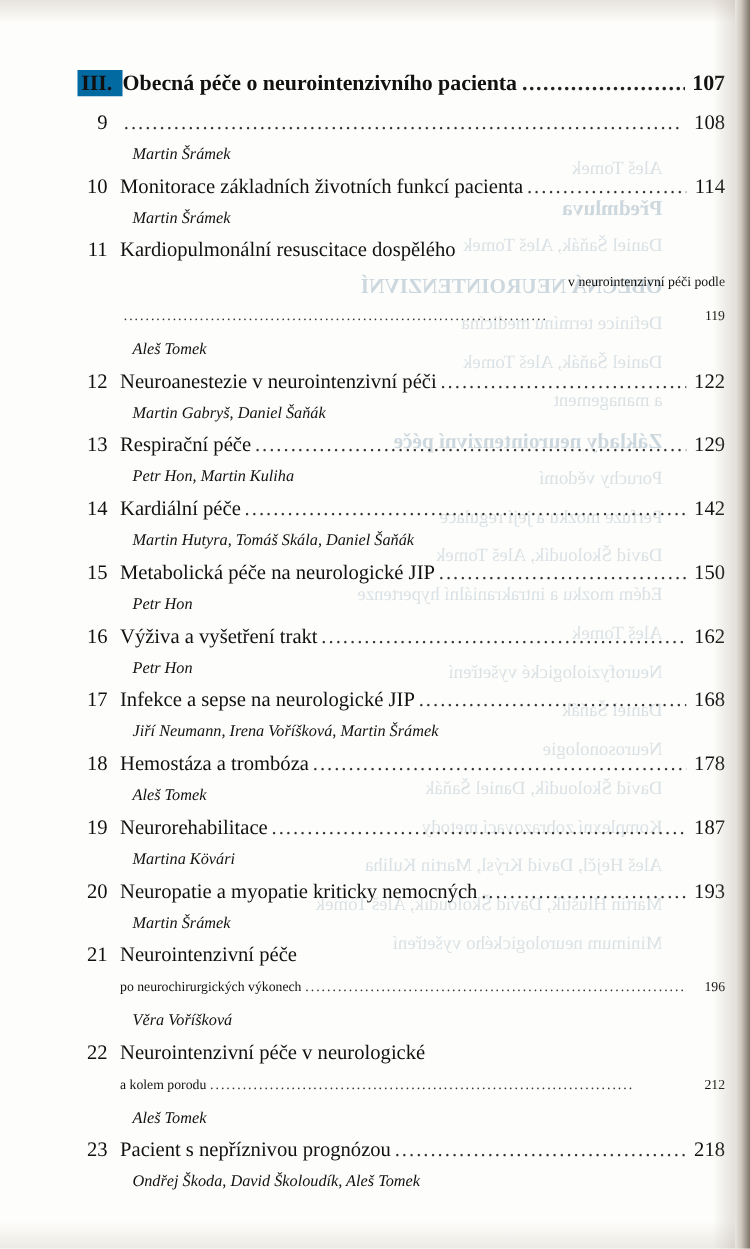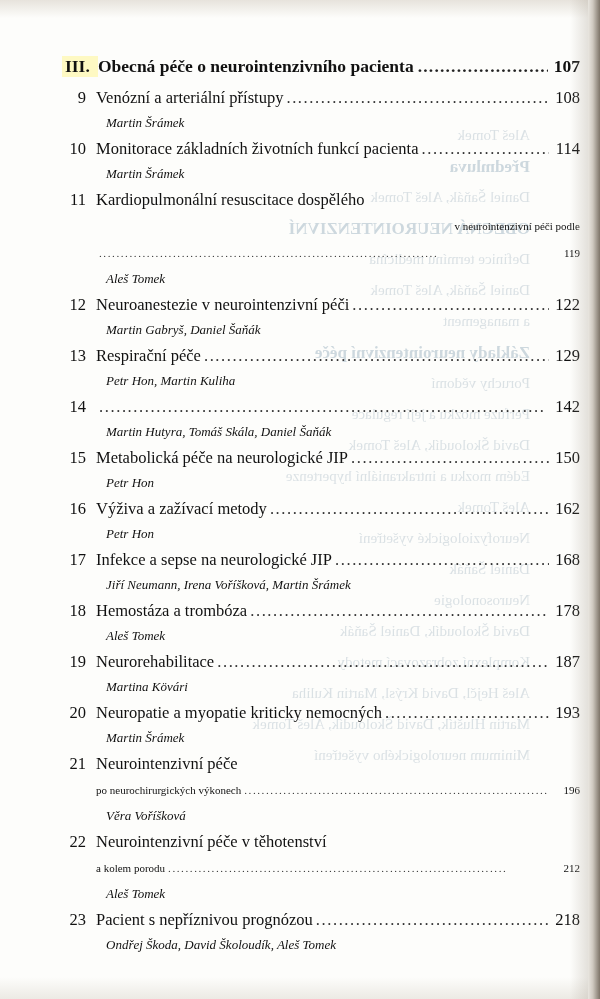--- a/index.html
+++ b/index.html
@@ -204,30 +204,29 @@
     <div class="st-line">Komplexní zobrazovací metody</div>
     <div class="st-line">Aleš Hejčl, David Krýsl, Martin Kuliha</div>
     <div class="st-line">Martin Hluštík, David Školoudík, Aleš Tomek</div>
     <div class="st-line">Minimum neurologického vyšetření</div>
   </div>
 
   <div class="content">
     <div class="toc">
 
       <div class="part-row">
-        <span class="part-num" style="background: #fef9c3;">III.</span>
+        <span class="part-num" style="background: #0369a1;">III.</span>
         <span class="part-title">Obecná péče o neurointenzivního pacienta</span>
         <span class="part-leader">.......................................................................</span>
         <span class="part-page">107</span>
       </div>
 
       <div class="entry">
         <div class="entry-line">
           <span class="ch-num">9</span>
-          <span class="ch-title">Venózní a arteriální přístupy</span>
           <span class="leader">..............................................................................</span>
           <span class="ch-page">108</span>
         </div>
         <div class="authors">Martin Šrámek</div>
       </div>
 
       <div class="entry">
         <div class="entry-line">
           <span class="ch-num">10</span>
           <span class="ch-title">Monitorace základních životních funkcí pacienta</span>
@@ -270,40 +269,41 @@
           <span class="ch-title">Respirační péče</span>
           <span class="leader">..............................................................................</span>
           <span class="ch-page">129</span>
         </div>
         <div class="authors">Petr Hon, Martin Kuliha</div>
       </div>
 
       <div class="entry">
         <div class="entry-line">
           <span class="ch-num">14</span>
+          <span class="ch-title">Kardiální péče</span>
           <span class="leader">..............................................................................</span>
           <span class="ch-page">142</span>
         </div>
         <div class="authors">Martin Hutyra, Tomáš Skála, Daniel Šaňák</div>
       </div>
 
       <div class="entry">
         <div class="entry-line">
           <span class="ch-num">15</span>
           <span class="ch-title">Metabolická péče na neurologické JIP</span>
           <span class="leader">..............................................................................</span>
           <span class="ch-page">150</span>
         </div>
         <div class="authors">Petr Hon</div>
       </div>
 
       <div class="entry">
         <div class="entry-line">
           <span class="ch-num">16</span>
-          <span class="ch-title">Výživa a zažívací metody</span>
+          <span class="ch-title">Výživa a vyšetření trakt</span>
           <span class="leader">..............................................................................</span>
           <span class="ch-page">162</span>
         </div>
         <div class="authors">Petr Hon</div>
       </div>
 
       <div class="entry">
         <div class="entry-line">
           <span class="ch-num">17</span>
           <span class="ch-title">Infekce a sepse na neurologické JIP</span>
@@ -353,21 +353,21 @@
           <span class="ch-title">po neurochirurgických výkonech</span>
           <span class="leader">..............................................................................</span>
           <span class="ch-page">196</span>
         </div>
         <div class="authors">Věra Voříšková</div>
       </div>
 
       <div class="entry">
         <div class="entry-line">
           <span class="ch-num">22</span>
-          <span class="ch-title">Neurointenzivní péče v těhotenství</span>
+          <span class="ch-title">Neurointenzivní péče v neurologické</span>
         </div>
         <div class="cont-line">
           <span class="ch-num">&nbsp;</span>
           <span class="ch-title">a kolem porodu</span>
           <span class="leader">..............................................................................</span>
           <span class="ch-page">212</span>
         </div>
         <div class="authors">Aleš Tomek</div>
       </div>
 

